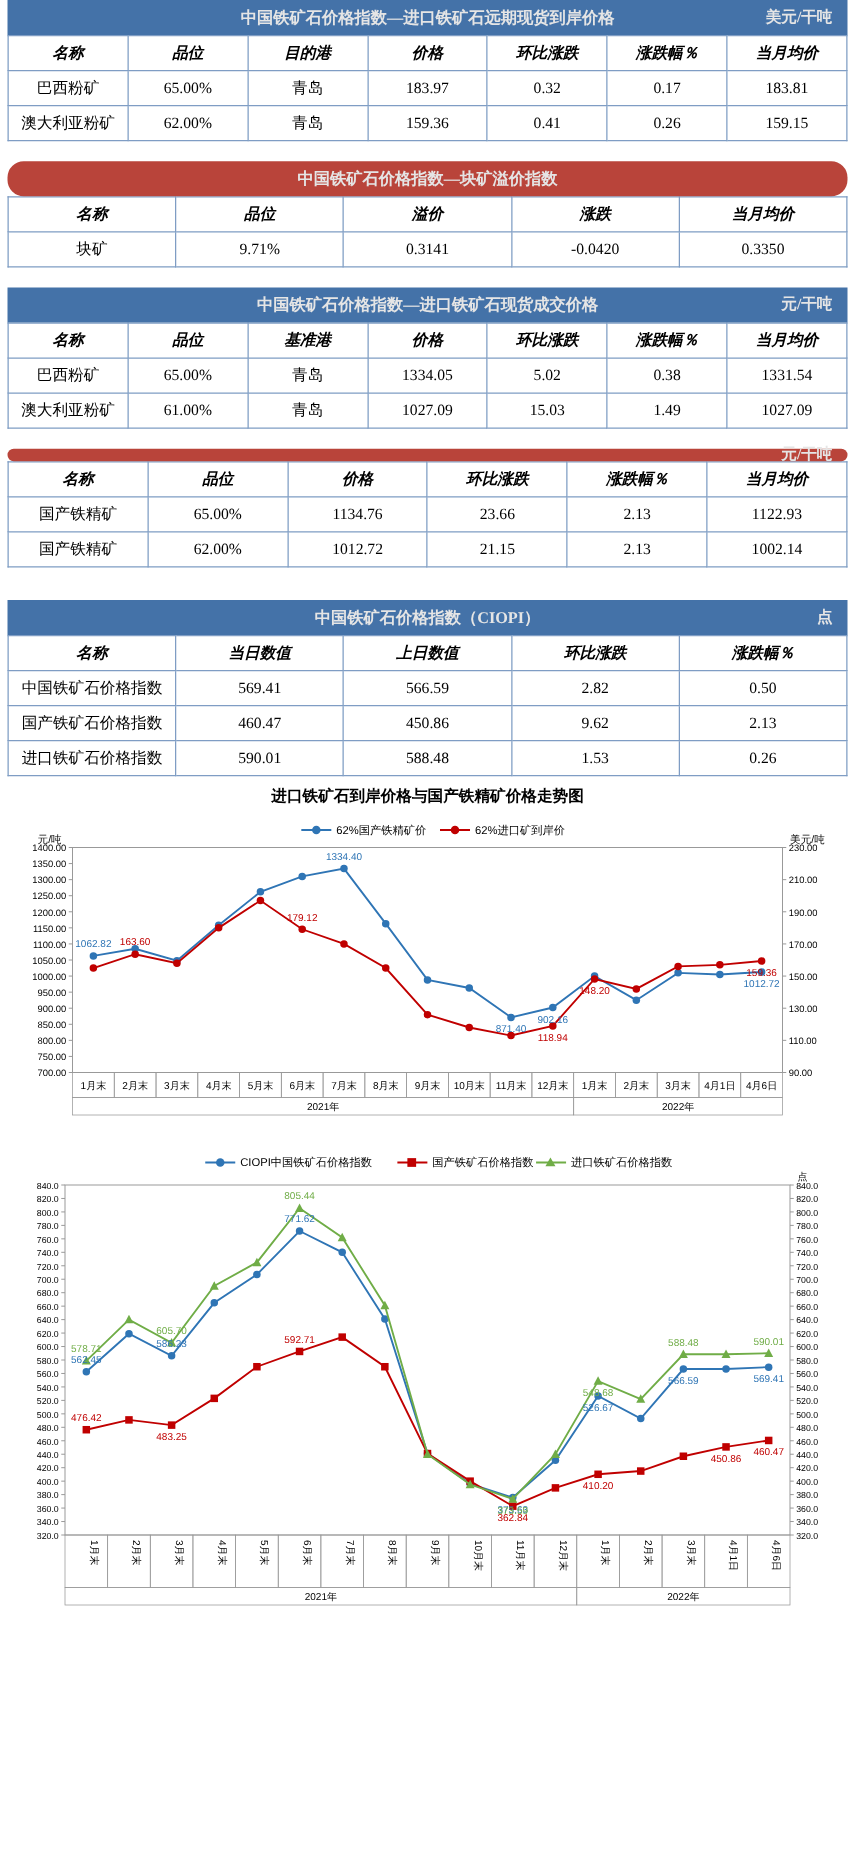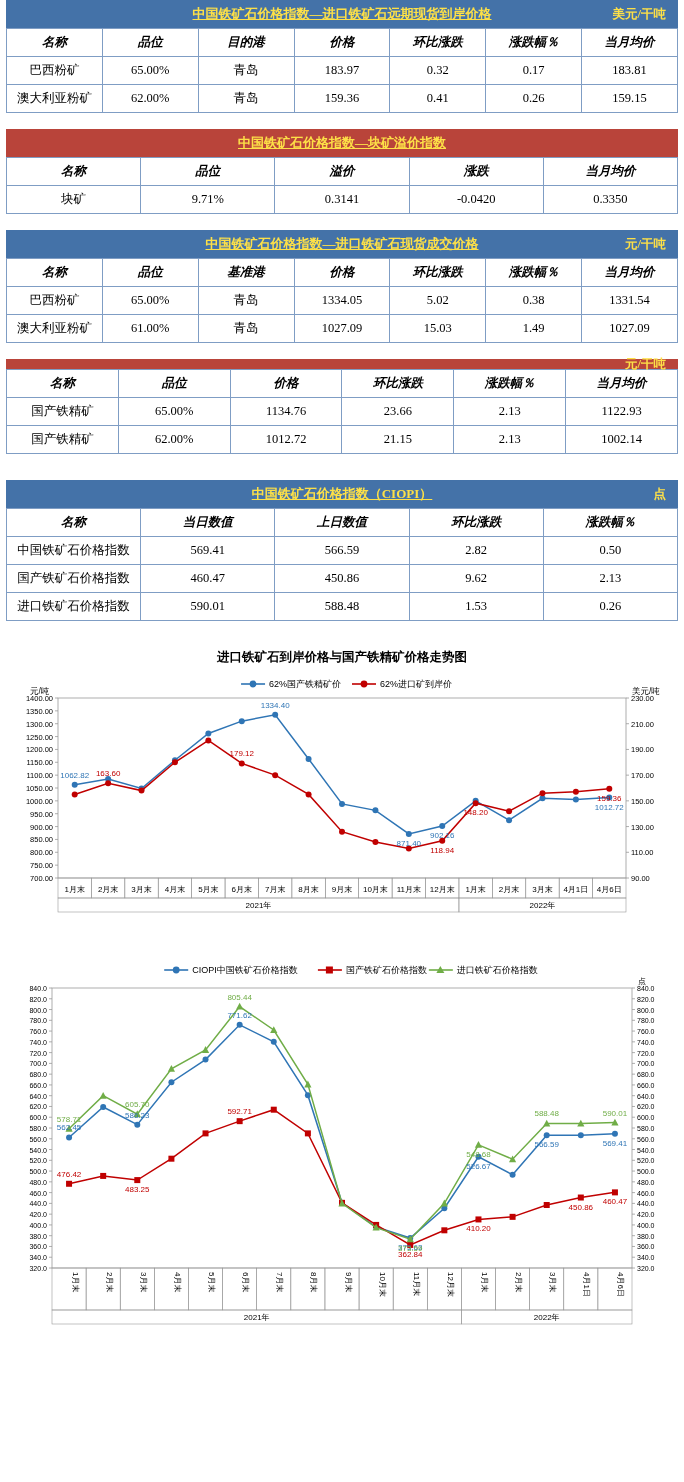--- a/index.html
+++ b/index.html
@@ -7,51 +7,50 @@
   body {
     width: 684px;
     background: #ffffff;
     font-family: "Liberation Serif", "DejaVu Serif", serif;
     color: #000;
   }
   .page { width: 684px; padding: 0 6px; }
 
   table.t { width: 100%; border-collapse: collapse; table-layout: fixed; }
   .band {
-    color: #fde047;
+    color: #e5e5e5;
     font-weight: bold;
     font-size: 13px;
     padding: 5px 8px;
     text-align: center;
     position: relative;
-    text-decoration: underline;
   }
   .band.blue { background: #4472a8; }
-  .band.red  { background: #b9443a; }
+  .band.red  { background: #b9443a; border-radius: 13px; }
   .band .unit {
     position: absolute;
     right: 12px; top: 50%;
     transform: translateY(-50%);
     font-size: 12.5px;
     font-weight: bold;
   }
   .t th, .t td {
     border: 1px solid #7f9dc4;
     text-align: center;
     font-size: 12.5px;
     padding: 5px 2px;
     height: 26px;
   }
   .t th { font-weight: bold; font-style: italic; }
   .t td.name { font-weight: normal; }
   .gap { height: 16px; }
   .gap-lg { height: 26px; }
 
   
-  .chart-wrap { position: relative; margin-top: 24px; }
+  .chart-wrap { position: relative; margin-top: 4px; }
   .chart-title {
     text-align: center;
     font-size: 12.5px;
     font-weight: bold;
     padding: 4px 0 2px;
   }
   svg { display:block; }
 </style>
 </head>
 <body>

